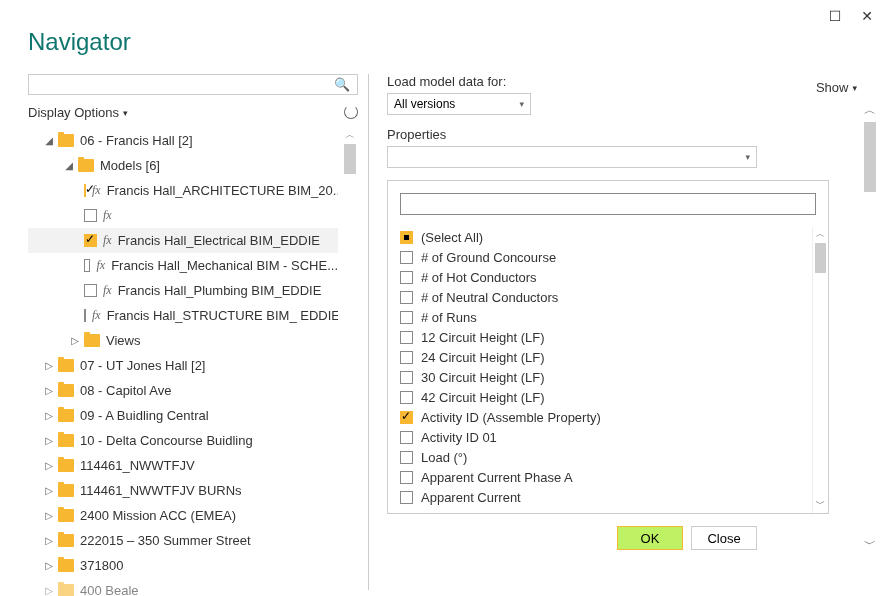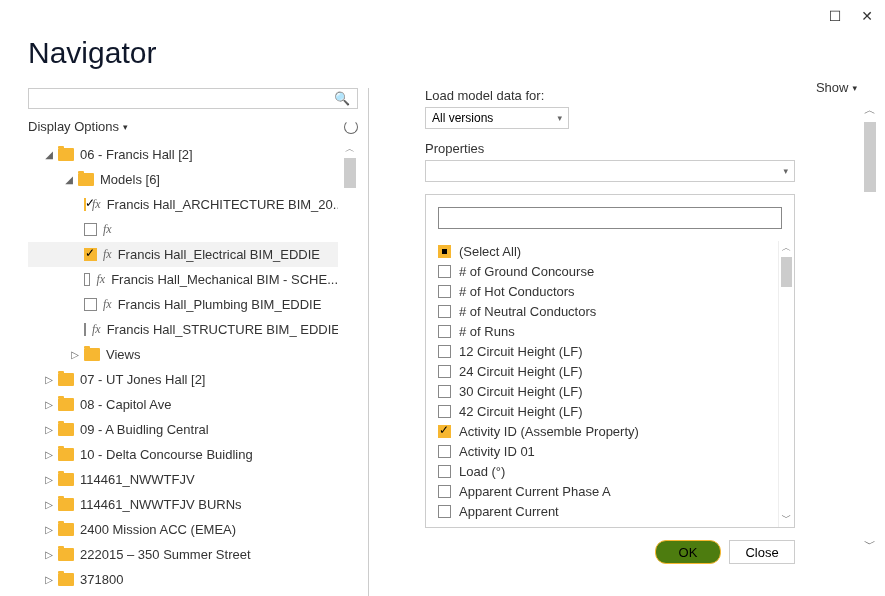--- a/index.html
+++ b/index.html
@@ -2,30 +2,30 @@
 <html><head>
 <meta charset="utf-8">
 <style>
 * { box-sizing: border-box; margin: 0; padding: 0; font-family: "Segoe UI", Arial, sans-serif; }
 body { background: #fff; width: 885px; height: 596px; overflow: hidden; position: relative; }
 
 .titlebar { position: absolute; top: 8px; right: 12px; display: flex; gap: 20px; }
 .titlebar span { font-size: 14px; color: #333; cursor: pointer; }
 
 .header { padding: 28px 28px 18px 28px; }
-.header h1 { font-weight: 300; font-size: 30px; color: #0f172a; margin-top: 8px; }
+.header h1 { font-weight: 300; font-size: 24px; color: #0f766e; }
 
 .content { display: flex; padding: 0 0 0 28px; height: calc(100% - 80px); }
 
 .left { width: 330px; display: flex; flex-direction: column; }
 .searchrow { display: flex; align-items: center; border: 1px solid #ccc; height: 24px; padding: 2px 6px; margin-bottom: 10px; }
 .searchrow input { flex: 1; border: none; outline: none; font-size: 12px; }
 .searchrow .icon { color: #0078d4; font-size: 13px; }
 
-.display-row { display: flex; align-items: center; justify-content: space-between; font-size: 13px; color: #333; margin-bottom: 8px; }
+.display-row { display: flex; align-items: flex-start; justify-content: space-between; font-size: 13px; color: #333; margin-bottom: 8px; }
 .display-row .label { display: flex; align-items: center; gap: 4px; }
 
 .tree-wrap { display: flex; }
 .tree { flex: 1; overflow: hidden; }
 .tree-item { display: flex; align-items: center; height: 25px; font-size: 13px; color: #333; white-space: nowrap; overflow: hidden; text-overflow: ellipsis; cursor: pointer; }
 .tree-item.sel { background: #f2f2f2; }
 .expander { width: 10px; display: inline-block; color: #666; font-size: 10px; text-align: center; margin-right: 4px; }
 .folder-icon { width: 16px; height: 13px; background: #f7b731; border-radius: 1px; display: inline-block; margin-right: 6px; position: relative; }
 .folder-icon::before { content: ""; position: absolute; top: -2px; left: 0; width: 6px; height: 2px; background: #f7b731; border-radius: 1px 1px 0 0; }
 .fx-icon { font-style: italic; font-size: 12px; color: #666; margin-right: 6px; font-family: Georgia, serif; }
@@ -34,41 +34,41 @@
 .cb.checked::after { content: "✓"; position: absolute; top: -3px; left: 0; font-size: 12px; color: #000; }
 .cb.partial { background: #f7b731; border-color: #f7b731; }
 .cb.partial::after { content: ""; position: absolute; top: 3px; left: 3px; width: 5px; height: 5px; background: #000; }
 .ind1 { padding-left: 16px; }
 .ind2 { padding-left: 36px; }
 .ind3 { padding-left: 56px; }
 .ind4 { padding-left: 42px; }
 
 .vdiv { width: 1px; background: #ccc; margin: 0 18px 0 10px; }
 
-.right { flex: 1; position: relative; padding-right: 20px; margin-left: 38px; }
+.right { flex: 1; position: relative; padding-right: 20px; }
 .right-label { font-size: 13px; color: #333; margin-bottom: 4px; }
 .dropdown { height: 22px; border: 1px solid #ccc; font-size: 12px; padding: 2px 6px; display: flex; align-items: center; justify-content: space-between; margin-bottom: 12px; cursor: pointer; }
 .dropdown .arr { font-size: 9px; color: #666; }
 .dd-wide { width: 370px; }
 .dd-narrow { width: 144px; }
 
-.props-panel { border: 1px solid #ccc; width: 370px; position: relative; }
+.props-panel { border: 1px solid #ccc; width: 442px; position: relative; }
 .props-search { margin: 12px; border: 1px solid #888; height: 22px; }
 .props-search input { width: 100%; height: 100%; border: none; outline: none; padding: 2px 6px; font-size: 12px; }
 .props-list-wrap { display: flex; }
 .props-list { flex: 1; max-height: 300px; overflow: hidden; padding: 0 0 6px 12px; }
 .prop-item { display: flex; align-items: center; height: 20px; font-size: 13px; color: #333; }
 .prop-item .cb { margin-right: 8px; }
 .props-scroll { width: 16px; border-left: 1px solid #eee; position: relative; }
 .props-scroll .up, .props-scroll .dn { height: 16px; text-align: center; font-size: 10px; color: #666; }
 .props-scroll .thumb { position: absolute; top: 16px; left: 2px; right: 2px; height: 30px; background: #ccc; }
 
 .btns { width: 370px; display: flex; justify-content: flex-end; gap: 8px; padding: 12px 0; }
 .btn { height: 24px; min-width: 66px; border: 1px solid #ccc; font-size: 13px; display: flex; align-items: center; justify-content: center; cursor: pointer; background: #fff; }
-.btn.primary { background: #4d7c0f; border-color: #f7b731; border-radius: 11px; }
+.btn.primary { background: #bef264; border-color: #f7b731; }
 
 .show-menu { position: absolute; top: 80px; right: 28px; font-size: 13px; color: #333; display: flex; align-items: center; gap: 4px; cursor: pointer; }
 
 .outer-scroll { position: absolute; right: 6px; top: 102px; bottom: 40px; width: 18px; }
 .outer-scroll .up, .outer-scroll .dn { height: 20px; text-align: center; font-size: 12px; color: #666; }
 .outer-scroll .track { position: absolute; top: 20px; bottom: 20px; left: 3px; right: 3px; }
 .outer-scroll .thumb { position: absolute; top: 0; left: 0; right: 0; height: 70px; background: #ccc; }
 
 .tree-scroll { width: 16px; margin-left: 4px; position: relative; }
 .tree-scroll .up, .tree-scroll .dn { height: 16px; text-align: center; font-size: 10px; color: #666; }

